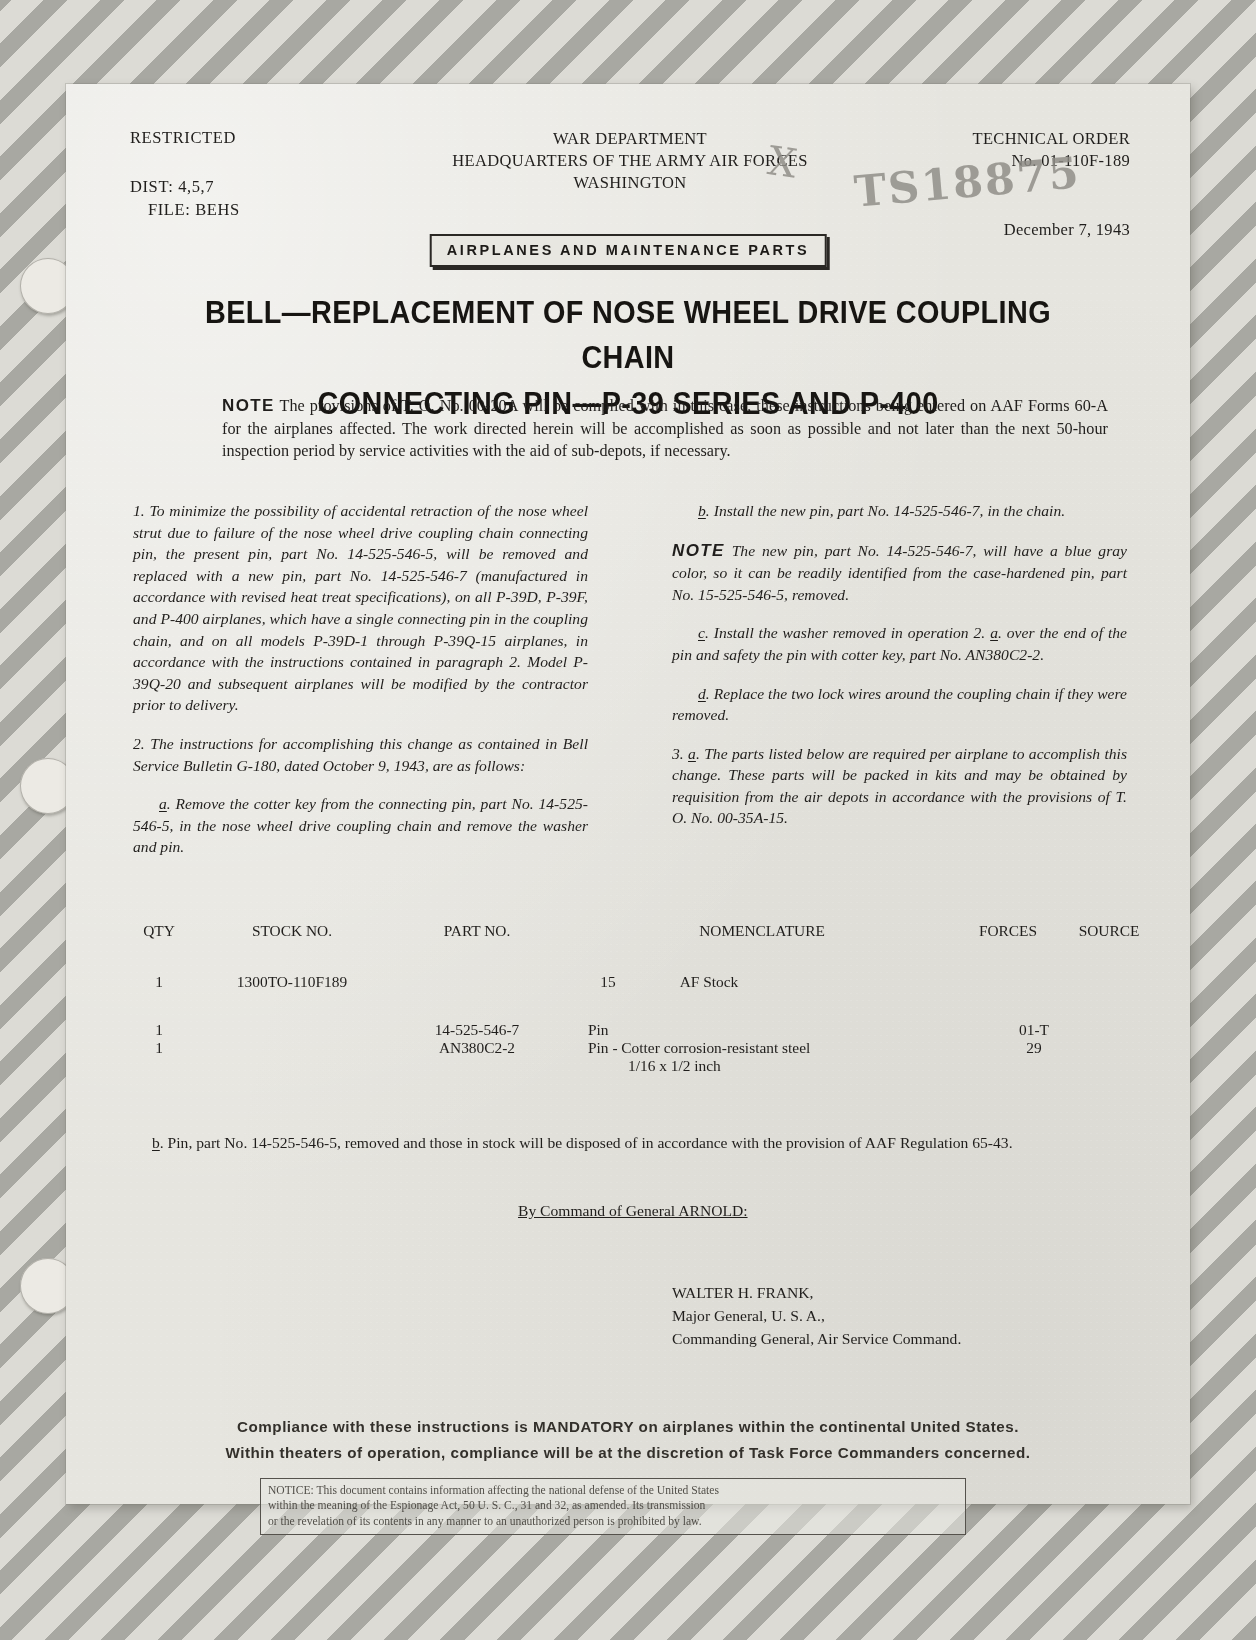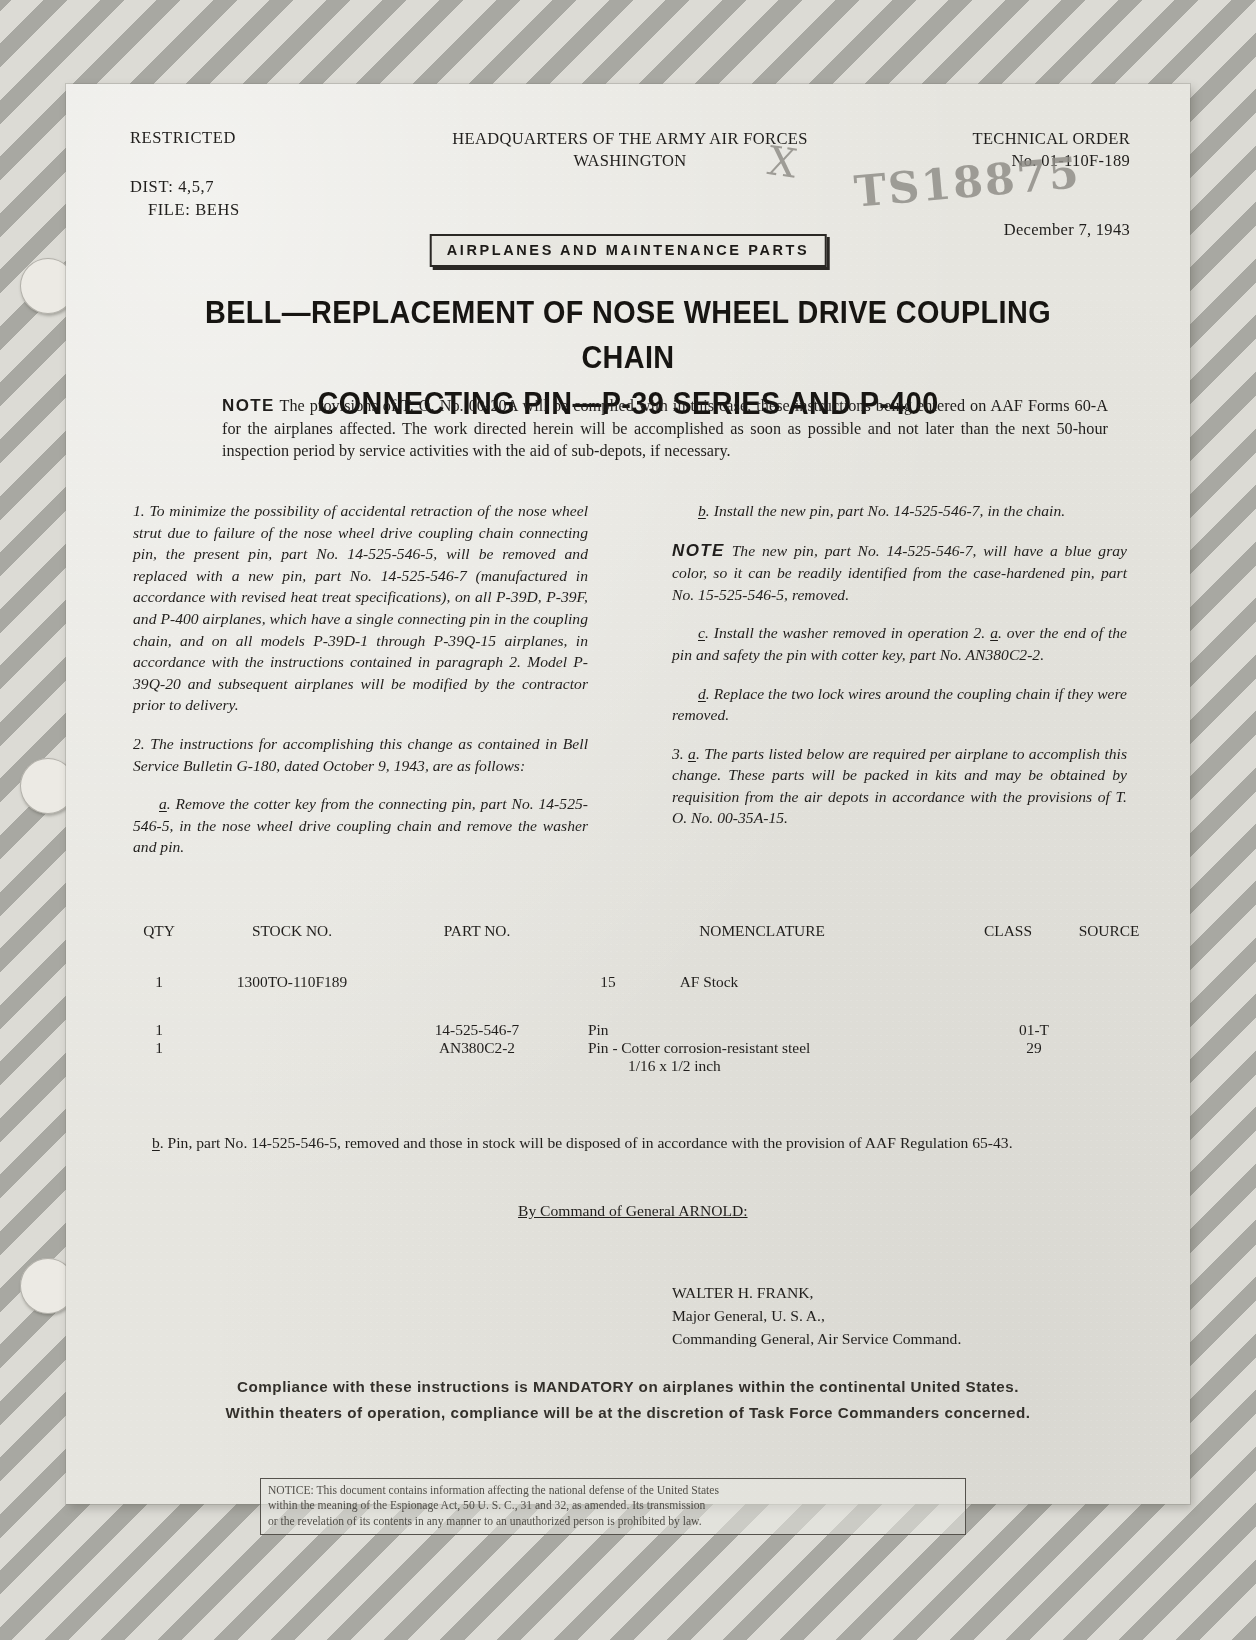--- a/index.html
+++ b/index.html
@@ -92,21 +92,21 @@
   .sub{padding-left:40px;}
 
   
   .closing{position:absolute;left:60px;right:54px;top:1048px;font-size:15.6px;
     line-height:1.42;}
   .closing .pb{text-indent:26px;text-align:justify;margin:0;}
   .bycmd{margin-top:46px;padding-left:392px;text-decoration:underline;}
   .sig{margin-top:60px;padding-left:546px;line-height:1.45;}
 
   
-  .mand{position:absolute;left:56px;right:56px;top:1290px;text-align:center;
+  .mand{position:absolute;left:56px;right:56px;top:1330px;text-align:center;
     font-family:"Liberation Sans",sans-serif;font-weight:700;font-size:15.2px;
     line-height:1.70;letter-spacing:.5px;color:#33302b;}
   .mand .ln{display:block;}
 
   
   .notice{position:absolute;left:194px;width:690px;top:1394px;
     border:1.5px solid #55524c;padding:4px 7px 5px;
     font-size:11.6px;line-height:1.33;color:#46433d;
     font-family:"Liberation Serif",serif;background:rgba(232,231,225,.55);}
   .notice .ln{display:block;opacity:.92;}
@@ -127,20 +127,21 @@
     <div class="content">
 
       <div class="hdr">
         <div class="hdr-left">
           <div>RESTRICTED</div>
           <div class="l2">DIST: 4,5,7</div>
           <div class="l3">FILE: BEHS</div>
         </div>
 
         <div class="hdr-ctr">
+          <div>WAR DEPARTMENT</div>
           <div>HEADQUARTERS OF THE ARMY AIR FORCES</div>
           <div>WASHINGTON</div>
         </div>
 
         <div class="hdr-right">
           <div class="to">TECHNICAL ORDER</div>
           <div class="to">No. 01-110F-189</div>
           <div class="hw hw-x">X</div>
           <div class="hw hw-num">TS18875</div>
           <div class="date">December 7, 1943</div>
@@ -185,21 +186,21 @@
         </div>
       </div>
 
       <div class="tbl">
 
         <div class="trow head">
           <div class="c-qty">QTY</div>
           <div class="c-stock">STOCK NO.</div>
           <div class="c-part">PART NO.</div>
           <div class="c-nom">NOMENCLATURE</div>
-          <div class="c-class">CLASS</div>
+          <div class="c-class">FORCES</div>
           <div class="c-src">SOURCE</div>
         </div>
 
         <div class="trow">
           <div class="c-qty">1</div>
           <div class="c-stock">1300TO-110F189</div>
           <div class="c-part"></div>
           <div class="c-class">15</div>
           <div class="c-src">AF Stock</div>
         </div>

